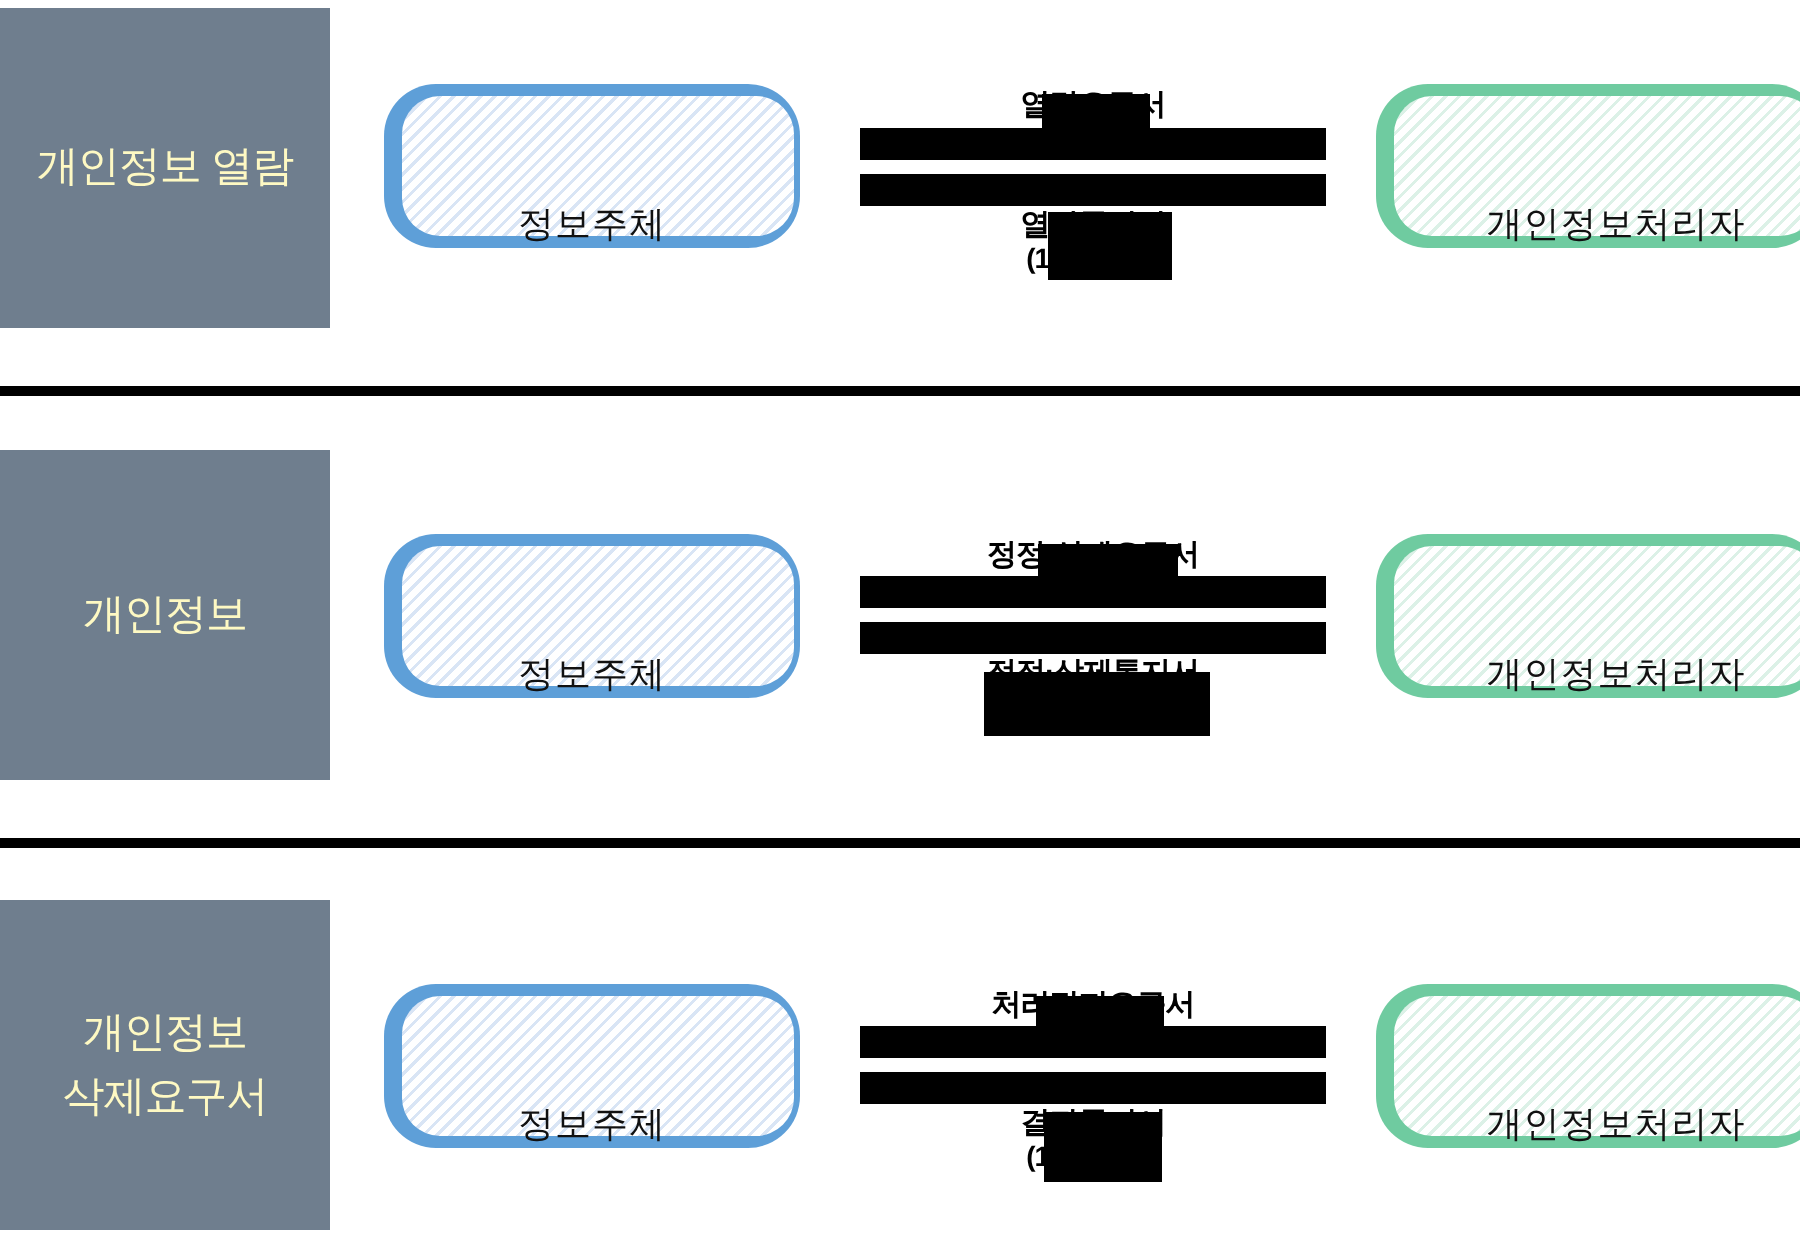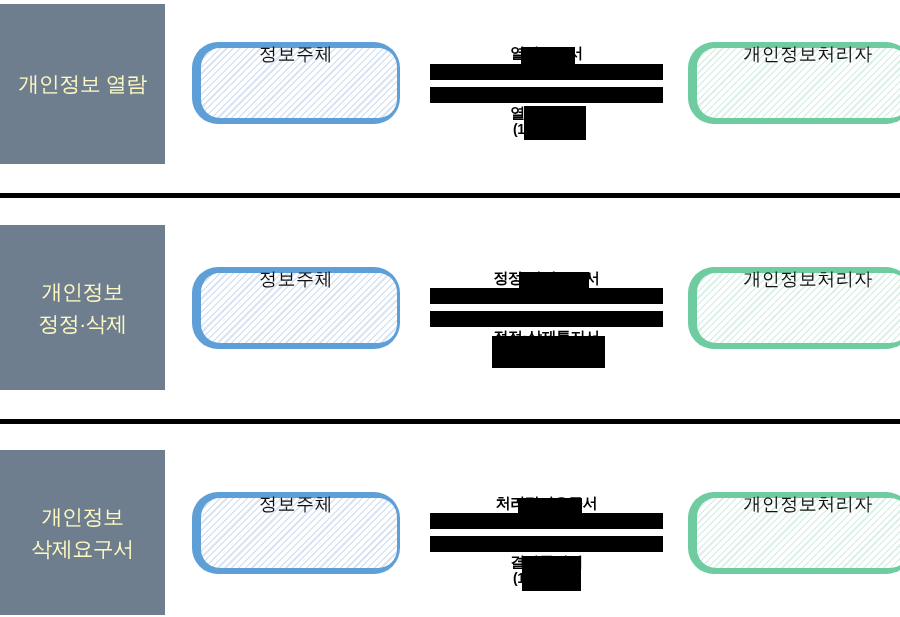--- a/index.html
+++ b/index.html
@@ -13,21 +13,21 @@
     position:absolute;left:0;width:165px;background:#6F7E8E;color:#fef9c3;
     display:flex;flex-direction:column;align-items:center;justify-content:center;
     font-size:21px;font-weight:400;line-height:1.5;letter-spacing:-0.5px;text-align:center;
   }
   .cat-r0{top:4px;height:160px;}
   .cat-r1{top:225px;height:165px;}
   .cat-r2{top:450px;height:165px;}
   
   .party{
     position:absolute;width:208px;height:82px;border-radius:26px;
-    display:flex;align-items:flex-start;justify-content:center;
+    display:flex;align-items:flex-end;justify-content:center;
   }
   .subject{left:192px;background:#5E9FD8;}
   .processor{left:688px;background:#6FCBA0;padding-left:16px;}
   .party-inner{
     position:absolute;top:6px;left:9px;right:3px;bottom:6px;border-radius:19px;
   }
   .subject .party-inner{
     background:repeating-linear-gradient(135deg,#ffffff 0 3.2px,#d9e5f5 3.2px 4.8px);
   }
   .processor .party-inner{
@@ -76,21 +76,20 @@
 
   <div class="party processor py-r0">
     <div class="party-inner"></div>
     <span class="party-label">개인정보처리자</span>
   </div>
 
   <div class="sep" style="top:193px;"></div>
 
   <div class="category cat-r1">
     <span>개인정보</span>
-    <span>정정·삭제</span>
   </div>
 
   <div class="party subject py-r1">
     <div class="party-inner"></div>
     <span class="party-label">정보주체</span>
   </div>
 
   <div class="mid" style="top:269px;">
     <div class="doc">정정·삭제요구서</div>
   </div>

